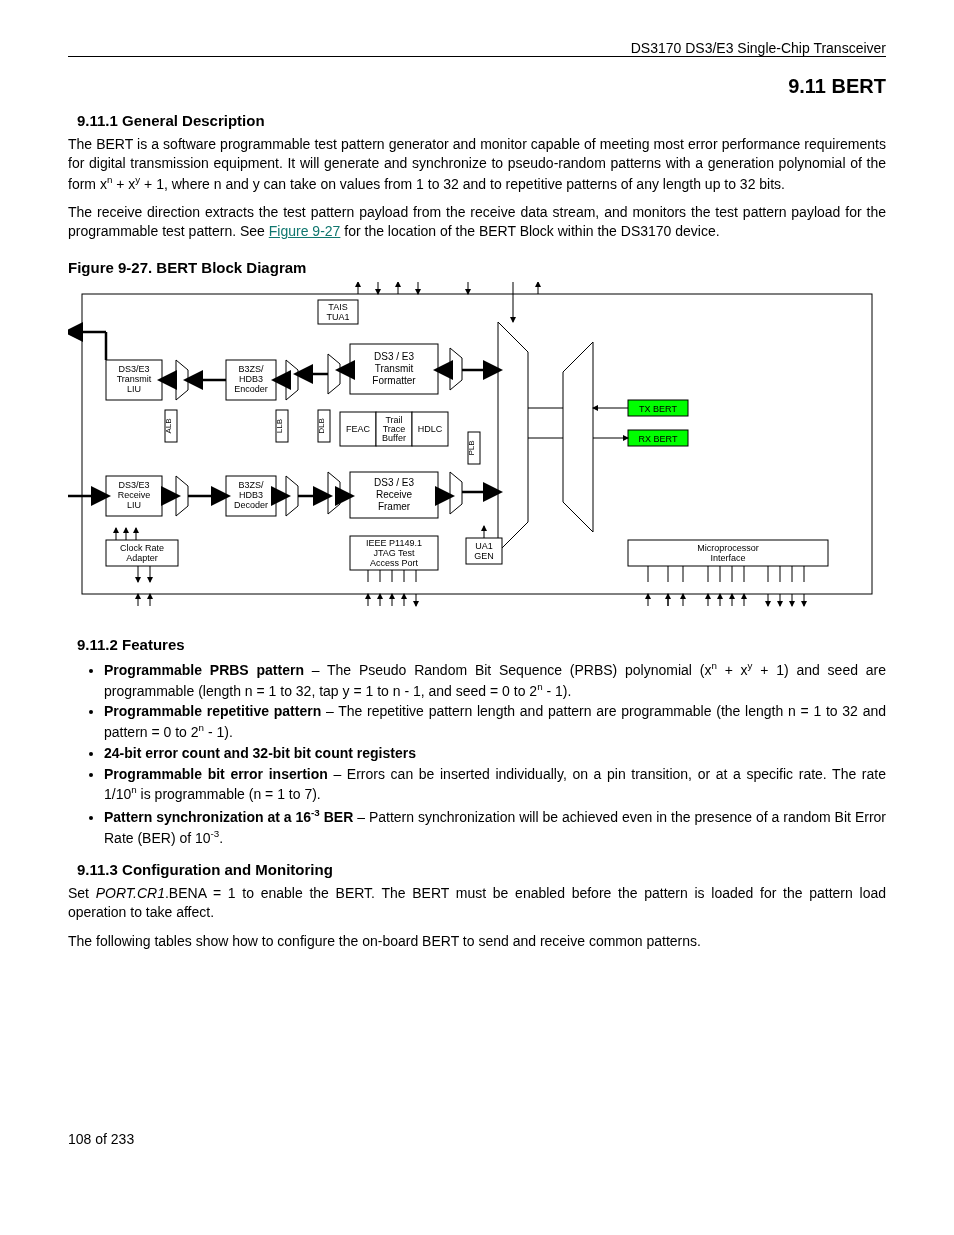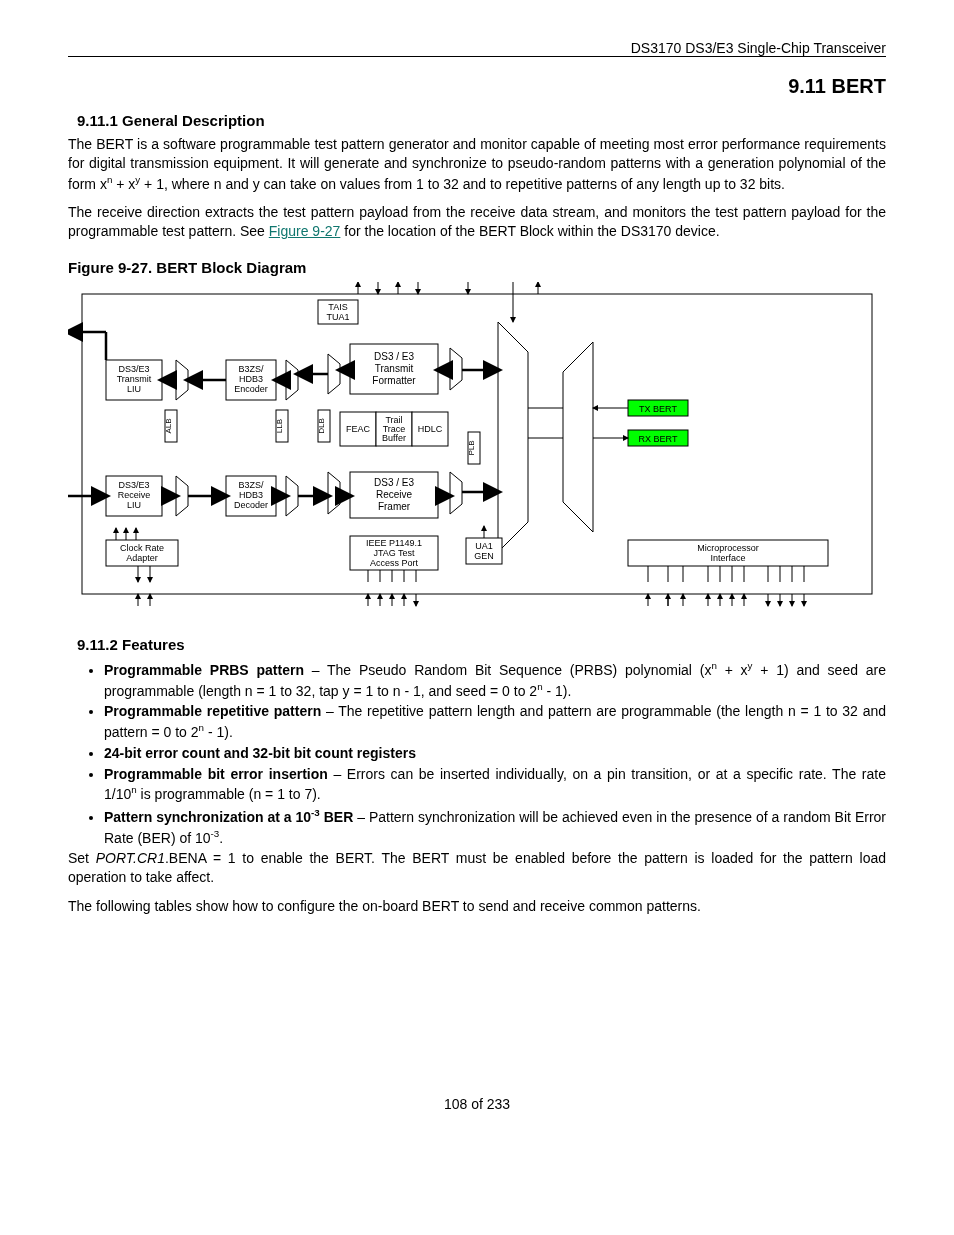--- a/index.html
+++ b/index.html
@@ -48,21 +48,21 @@
   svg.diagram { width: 100%; height: 100%; }
   .blk { fill: #fff; stroke: #000; stroke-width: 1; }
   .blk-green { fill: #00ff00; stroke: #000; stroke-width: 1; }
   .lbl { font-family: Arial, sans-serif; font-size: 10px; text-anchor: middle; }
   .lbl-sm { font-family: Arial, sans-serif; font-size: 9px; text-anchor: middle; }
   .rot { font-family: Arial, sans-serif; font-size: 8px; text-anchor: middle; }
   .wire { stroke:#000; stroke-width:1; fill:none; }
   .wire-thick { stroke:#000; stroke-width:2.5; fill:none; }
   ul.feat { margin: 2px 0 0 0; padding-left: 36px; }
   ul.feat li { font-size:14px; line-height:1.35; margin-bottom:2px; text-align: justify; }
-  .footer { text-align:center; font-size:14px; margin-top: 180px; }
+  .footer { font-size:14px; margin-top: 180px; }
 </style>
 </head>
 <body>
 
 <div class="page">
   <div class="header-line">DS3170 DS3/E3 Single-Chip Transceiver</div>
 
   <h1 class="sec">9.11 BERT</h1>
 
   <h2 class="subsec">9.11.1 General Description</h2>
@@ -267,23 +267,24 @@
     <li>
       <b><span>Programmable repetitive pattern</span></b><span> – The repetitive pattern length and pattern are programmable (the length n = 1 to 32 and pattern = 0 to 2</span><span class="sup">n</span><span> - 1).</span>
     </li>
     <li>
       <b><span>24-bit error count and 32-bit bit count registers</span></b>
     </li>
     <li>
       <b><span>Programmable bit error insertion</span></b><span> – Errors can be inserted individually, on a pin transition, or at a specific rate. The rate 1/10</span><span class="sup">n</span><span> is programmable (n = 1 to 7).</span>
     </li>
     <li>
-      <b><span>Pattern synchronization at a 10</span><span class="sup">-3</span><span> BER</span></b><span> – Pattern synchronization will be achieved even in the presence of a random Bit Error Rate (BER) of 10</span><span class="sup">-3</span><span>.</span>
+      <b><span>Pattern synchronization at a 16</span><span class="sup">-3</span><span> BER</span></b><span> – Pattern synchronization will be achieved even in the presence of a random Bit Error Rate (BER) of 10</span><span class="sup">-3</span><span>.</span>
     </li>
   </ul>
 
+  <h2 class="subsec">9.11.3 Configuration and Monitoring</h2>
   <p class="body">
     <span>Set </span><i><span>PORT.CR1</span></i><span>.BENA = 1 to enable the BERT. The BERT must be enabled before the pattern is loaded for the pattern load operation to take affect.</span>
   </p>
   <p class="body">The following tables show how to configure the on-board BERT to send and receive common patterns.</p>
 
   <div class="footer">108 of 233</div>
 </div>
 
 </body></html>

